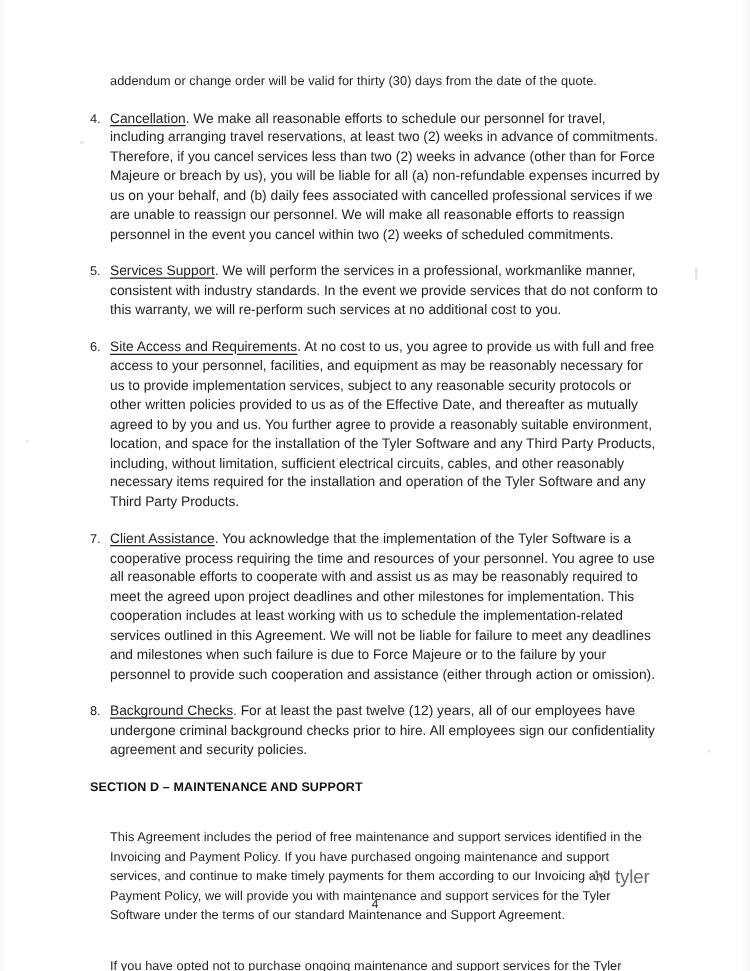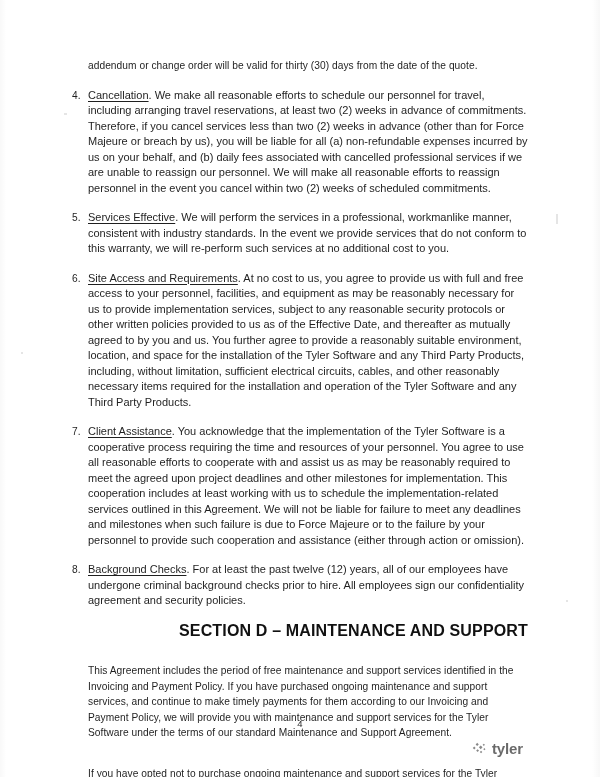--- a/index.html
+++ b/index.html
@@ -94,27 +94,26 @@
     line-height: 15.5px;
     color: #1f1f1f;
   }
   .term {
     text-decoration: underline;
     text-underline-offset: 1.5px;
   }
 
   
   .section-heading {
-    font-size: 16px;
+    font-size: 10px;
     line-height: 15.5px;
     font-weight: bold;
     color: #111111;
     margin: 4px 0 12px 0;
     letter-spacing: 0.01em;
-    text-align: right;
   }
 
   
   .section-para {
     margin-left: 16px;
     margin-bottom: 14px;
     margin-top: 25px;
   }
 
   
@@ -131,26 +130,25 @@
     top: 0;
     width: 600px;
     text-align: center;
     font-size: 9.5px;
     color: #2a2a2a;
   }
 
   .logo {
     position: absolute;
     left: 472px;
-    top: 740px;
+    top: 693px;
     display: flex;
     align-items: center;
     gap: 4px;
     opacity: 0.82;
-    font-weight: bold;
   }
   .logo-mark {
     width: 16px;
     height: 16px;
     display: block;
   }
   .logo-word {
     font-size: 15px;
     line-height: 15px;
     color: #4a4a4a;
@@ -173,21 +171,21 @@
 
     <p class="para lead-para">addendum or change order will be valid for thirty (30) days from the date of the quote.</p>
 
     <div class="list-item">
       <div class="list-num">4.</div>
       <div class="list-body"><span class="term">Cancellation</span><span>. We make all reasonable efforts to schedule our personnel for travel, including arranging travel reservations, at least two (2) weeks in advance of commitments. Therefore, if you cancel services less than two (2) weeks in advance (other than for Force Majeure or breach by us), you will be liable for all (a) non-refundable expenses incurred by us on your behalf, and (b) daily fees associated with cancelled professional services if we are unable to reassign our personnel. We will make all reasonable efforts to reassign personnel in the event you cancel within two (2) weeks of scheduled commitments.</span></div>
     </div>
 
     <div class="list-item">
       <div class="list-num">5.</div>
-      <div class="list-body"><span class="term">Services Effective</span><span>. We will perform the services in a professional, workmanlike manner, consistent with industry standards. In the event we provide services that do not conform to this warranty, we will re-perform such services at no additional cost to you.</span></div>
+      <div class="list-body"><span class="term">Services Support</span><span>. We will perform the services in a professional, workmanlike manner, consistent with industry standards. In the event we provide services that do not conform to this warranty, we will re-perform such services at no additional cost to you.</span></div>
     </div>
 
     <div class="list-item">
       <div class="list-num">6.</div>
       <div class="list-body"><span class="term">Site Access and Requirements</span><span>. At no cost to us, you agree to provide us with full and free access to your personnel, facilities, and equipment as may be reasonably necessary for us to provide implementation services, subject to any reasonable security protocols or other written policies provided to us as of the Effective Date, and thereafter as mutually agreed to by you and us. You further agree to provide a reasonably suitable environment, location, and space for the installation of the Tyler Software and any Third Party Products, including, without limitation, sufficient electrical circuits, cables, and other reasonably necessary items required for the installation and operation of the Tyler Software and any Third Party Products.</span></div>
     </div>
 
     <div class="list-item">
       <div class="list-num">7.</div>
       <div class="list-body"><span class="term">Client Assistance</span><span>. You acknowledge that the implementation of the Tyler Software is a cooperative process requiring the time and resources of your personnel. You agree to use all reasonable efforts to cooperate with and assist us as may be reasonably required to meet the agreed upon project deadlines and other milestones for implementation. This cooperation includes at least working with us to schedule the implementation-related services outlined in this Agreement.  We will not be liable for failure to meet any deadlines and milestones when such failure is due to Force Majeure or to the failure by your personnel to provide such cooperation and assistance (either through action or omission).</span></div>

